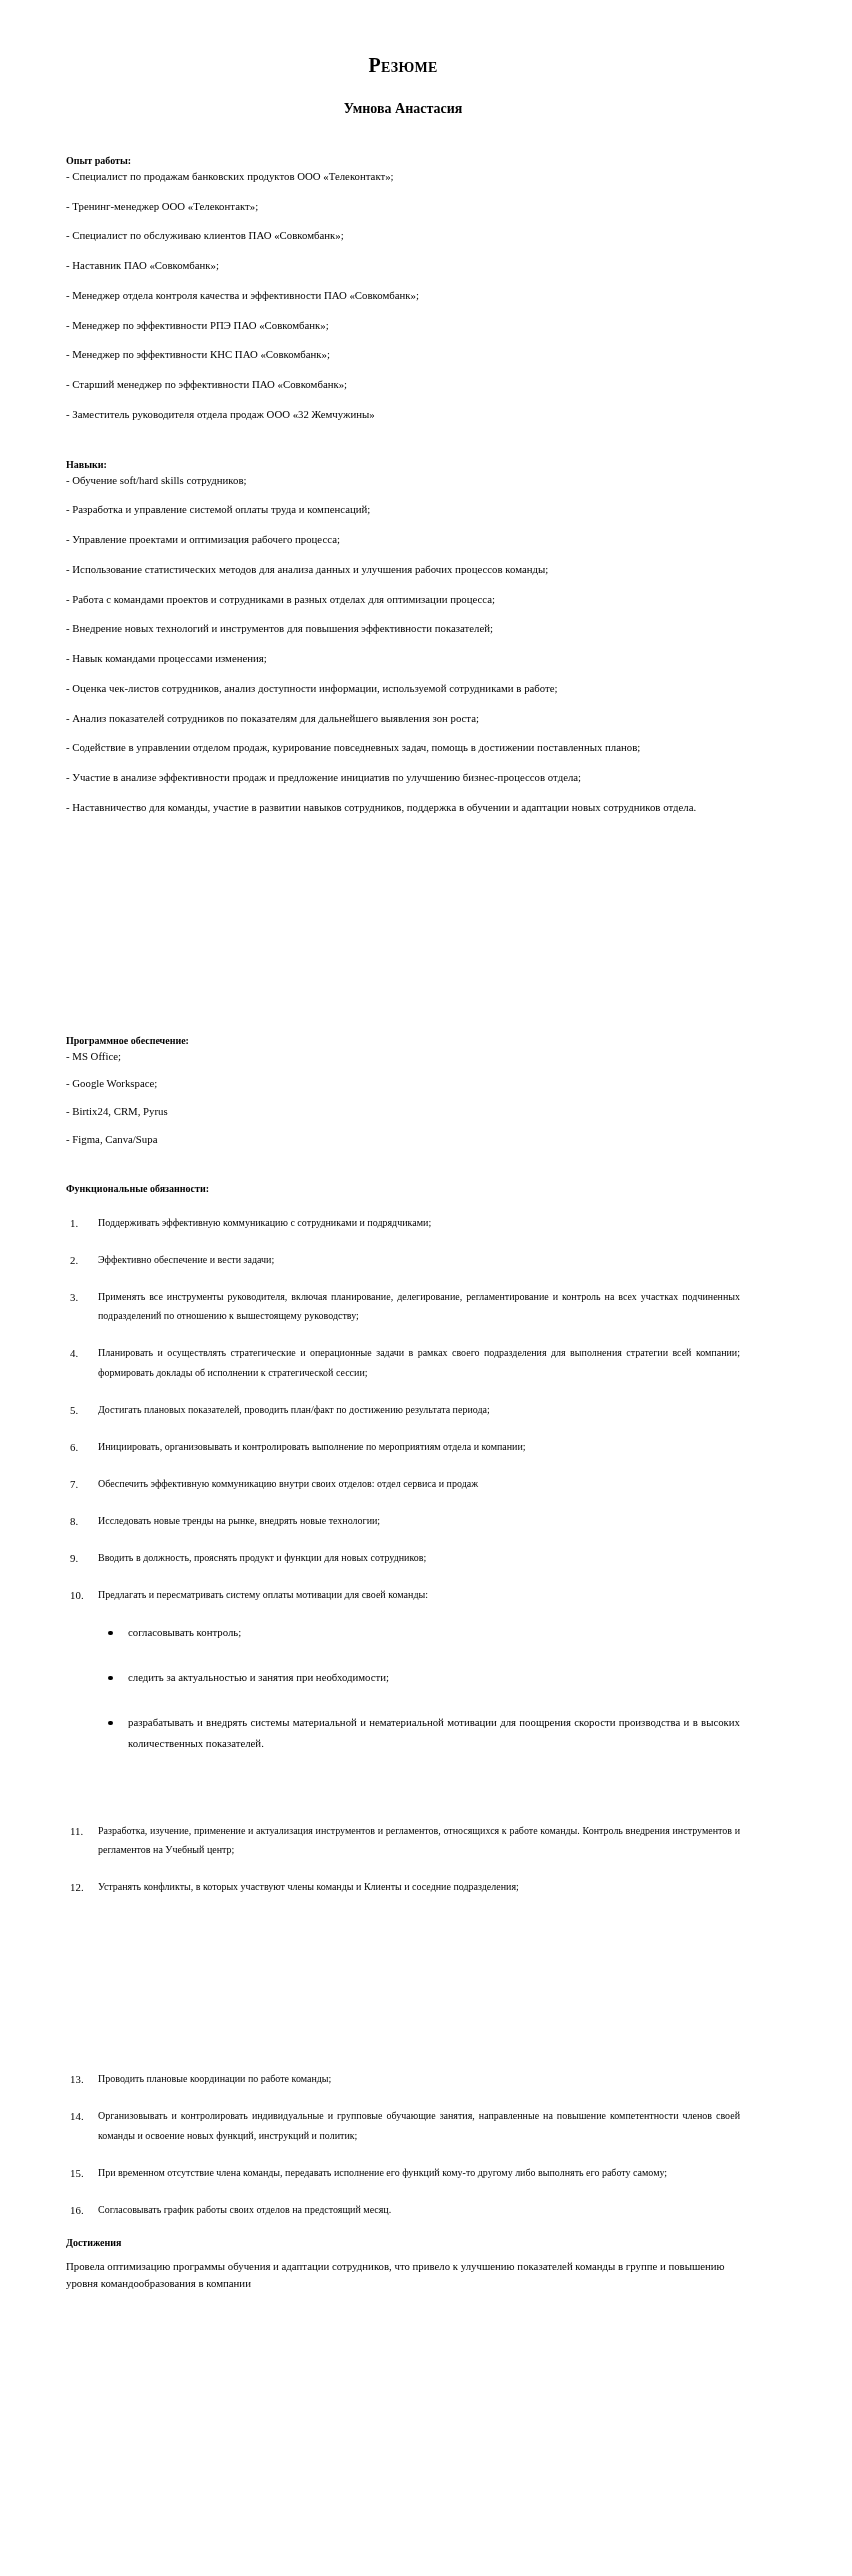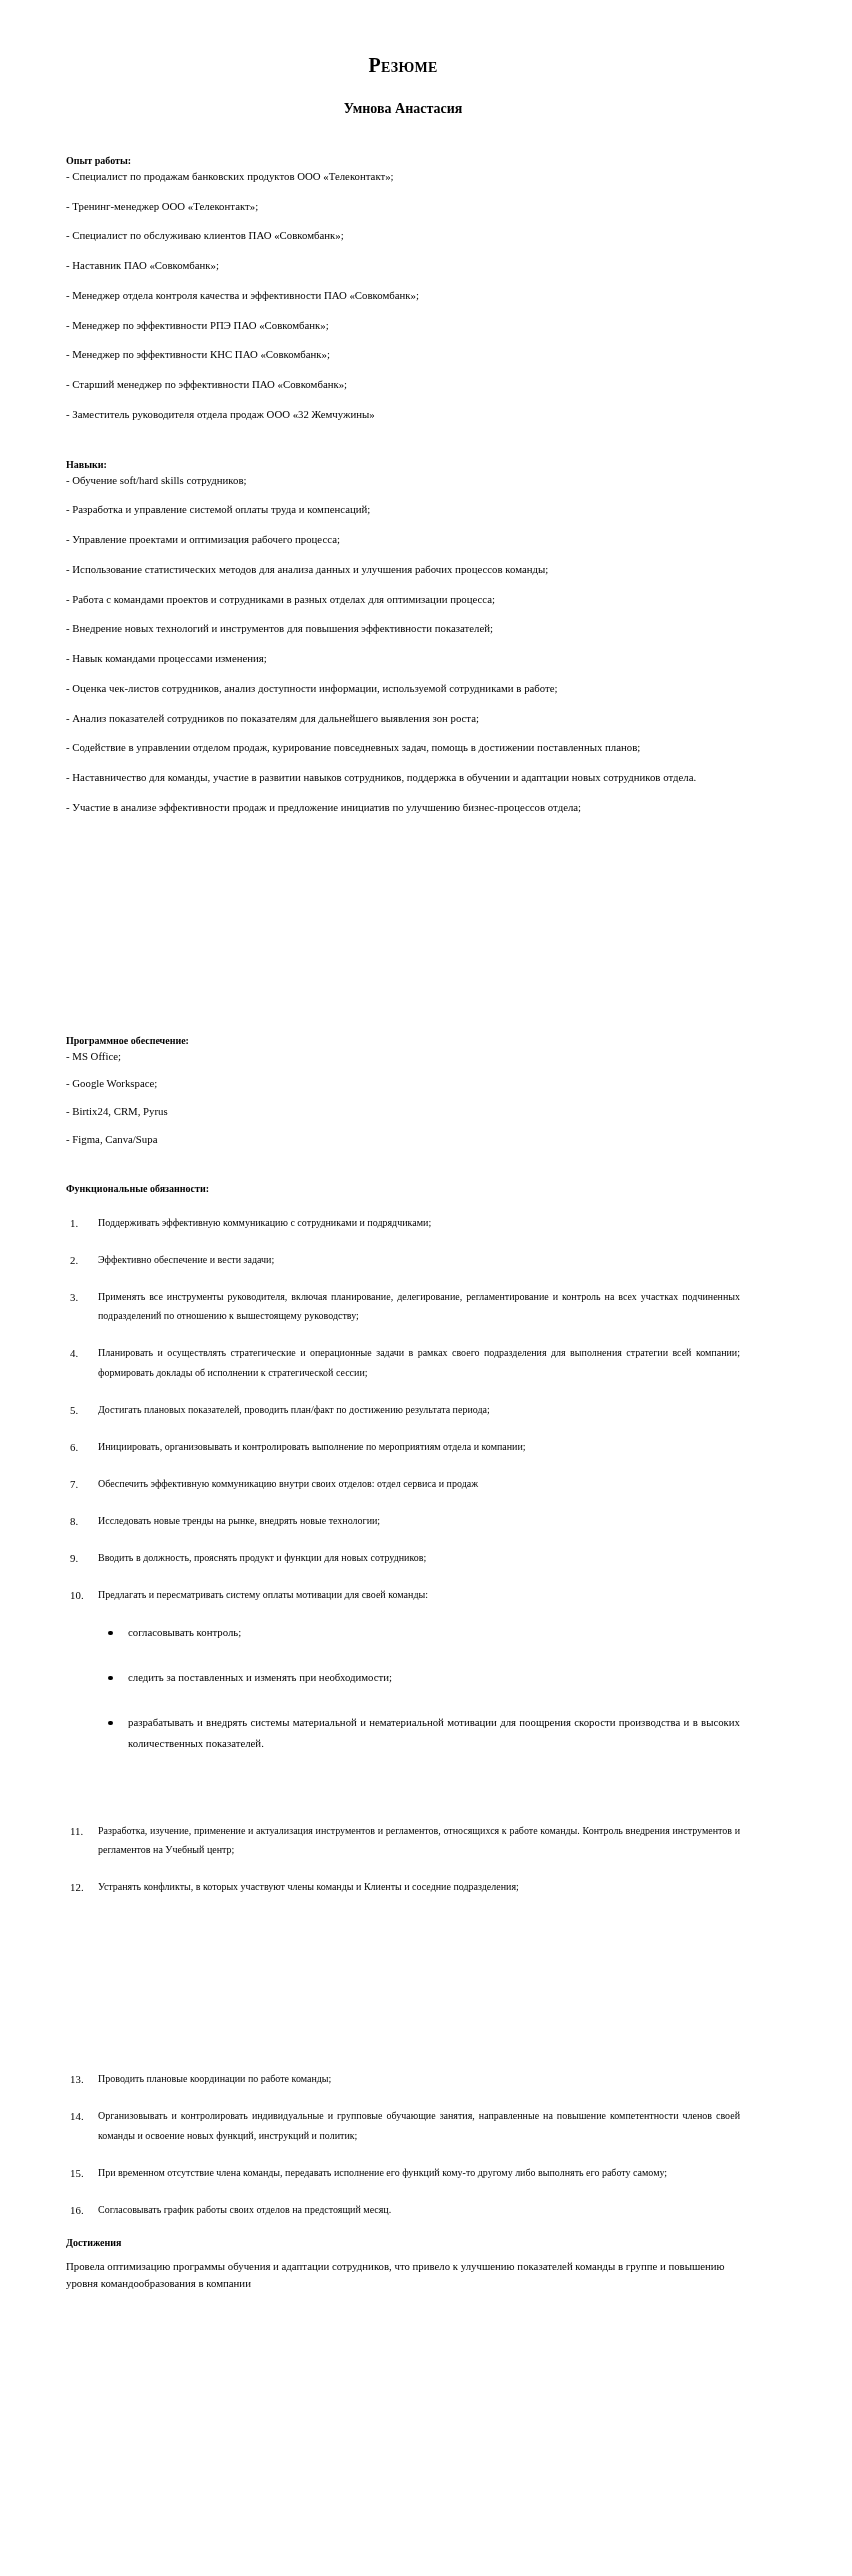--- a/index.html
+++ b/index.html
@@ -166,22 +166,22 @@
     <li>- Обучение soft/hard skills сотрудников;</li>
     <li>- Разработка и управление системой оплаты труда и компенсаций;</li>
     <li>- Управление проектами и оптимизация рабочего процесса;</li>
     <li>- Использование статистических методов для анализа данных и улучшения рабочих процессов команды;</li>
     <li>- Работа с командами проектов и сотрудниками в разных отделах для оптимизации процесса;</li>
     <li>- Внедрение новых технологий и инструментов для повышения эффективности показателей;</li>
     <li>- Навык командами процессами изменения;</li>
     <li>- Оценка чек-листов сотрудников, анализ доступности информации, используемой сотрудниками в работе;</li>
     <li>- Анализ показателей сотрудников по показателям для дальнейшего выявления зон роста;</li>
     <li>- Содействие в управлении отделом продаж, курирование повседневных задач, помощь в достижении поставленных планов;</li>
+    <li>- Участие в анализе эффективности продаж и предложение инициатив по улучшению бизнес-процессов отдела;</li>
     <li>- Наставничество для команды, участие в развитии навыков сотрудников, поддержка в обучении и адаптации новых сотрудников отдела.</li>
-    <li>- Участие в анализе эффективности продаж и предложение инициатив по улучшению бизнес-процессов отдела;</li>
   </ul>
 
   <div class="gap-block-1"></div>
 
   <p class="section-heading sec-software">Программное обеспечение:</p>
   <ul class="dash-list tight">
     <li>- MS Office;</li>
     <li>- Google Workspace;</li>
     <li>- Birtix24, CRM, Pyrus</li>
     <li>- Figma, Canva/Supa</li>
@@ -197,21 +197,21 @@
     <li class="no-justify">Достигать плановых показателей, проводить план/факт по достижению результата периода;</li>
     <li>Инициировать, организовывать и контролировать выполнение по мероприятиям отдела и компании;</li>
     <li class="no-justify">Обеспечить эффективную коммуникацию внутри своих отделов: отдел сервиса и продаж</li>
     <li class="no-justify">Исследовать новые тренды на рынке, внедрять новые технологии;</li>
     <li class="no-justify">Вводить в должность, прояснять продукт и функции для новых сотрудников;</li>
     <li class="no-justify">Предлагать и пересматривать систему оплаты мотивации для своей команды:</li>
   </ol>
 
   <ul class="sub-list">
     <li>согласовывать контроль;</li>
-    <li>следить за поставленных и изменять при необходимости;</li>
+    <li>следить за актуальностью и занятия при необходимости;</li>
     <li>разрабатывать и внедрять системы материальной и нематериальной мотивации для поощрения скорости производства и в высоких количественных показателей.</li>
   </ul>
 
   <div class="gap-block-2"></div>
 
   <ol class="num-list" start="11" style="counter-reset: duty 10;">
     <li>Разработка, изучение, применение и актуализация инструментов и регламентов, относящихся к работе команды. Контроль внедрения инструментов и регламентов на Учебный центр;</li>
     <li>Устранять конфликты, в которых участвуют члены команды и Клиенты и соседние подразделения;</li>
   </ol>
 

